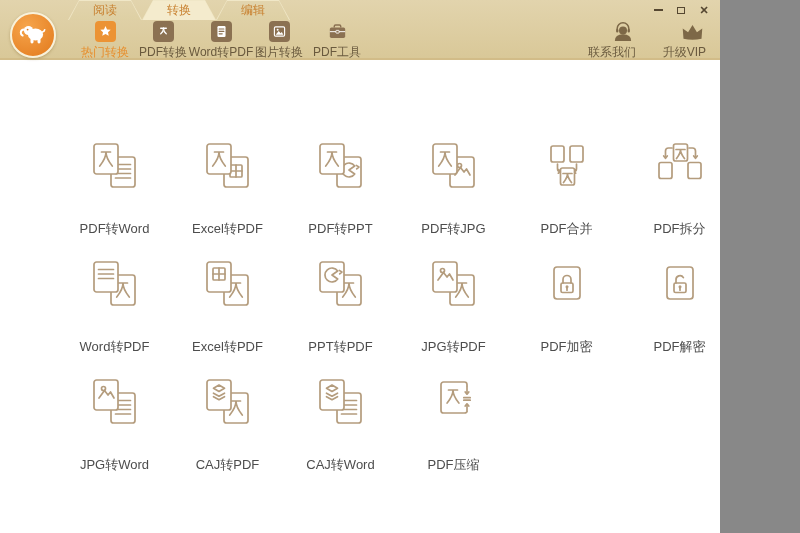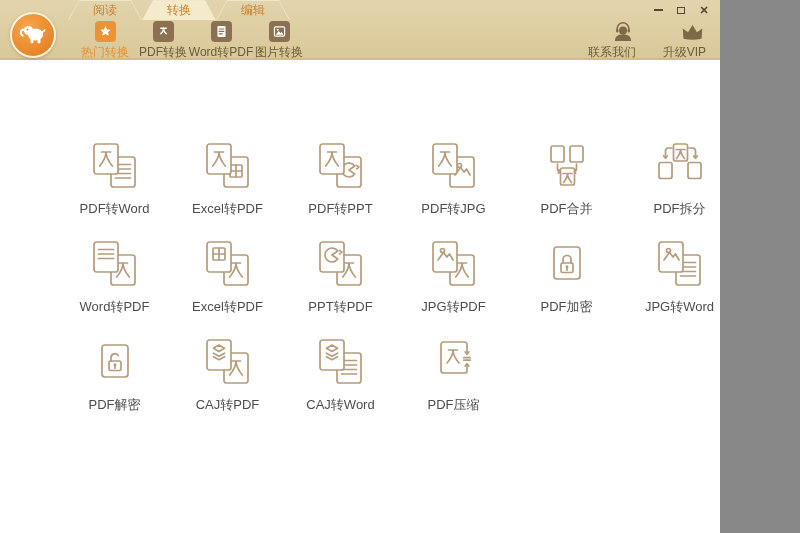--- a/index.html
+++ b/index.html
@@ -39,21 +39,21 @@
   .hlabel{font-size:12px;color:#6a5a3e;white-space:nowrap;}
   
   .wctrl{position:absolute;top:4px;right:10px;display:flex;align-items:center;gap:11px;}
   .wbtn{cursor:pointer;display:flex;align-items:center;justify-content:center;width:12px;height:12px;}
   .wmin{width:9px;height:2px;background:#554731;}
   .wmax{width:8px;height:7px;border:1.5px solid #554731;box-sizing:border-box;}
   .wclose{color:#554731;font-size:11px;font-weight:bold;line-height:12px;}
   
   .grid{position:absolute;top:138px;left:58px;display:grid;
         grid-template-columns:repeat(6,113px);row-gap:18px;}
-  .gitem{display:flex;flex-direction:column;align-items:center;cursor:pointer;}
+  .gitem{display:flex;flex-direction:column;align-items:center;cursor:pointer;gap:20px;}
   .glabel{margin-top:6px;font-size:13px;color:#4d4d4d;white-space:nowrap;}
   .gico{width:56px;height:56px;}
   .gico svg *{stroke:#b49c7d;stroke-width:1.7;fill:none;stroke-linecap:round;stroke-linejoin:round;}
   .gico svg .pg{fill:#fff;}
   .gico svg .mask{fill:#fff;stroke:none;}
   .gico svg .fil{fill:#b49c7d;stroke:none;}
 </style>
 </head>
 <body>
 
@@ -126,20 +126,31 @@
         <div class="titem">
           <span class="tico">
             <svg width="17" height="17" viewBox="0 0 21 21">
               <rect x="4.2" y="4.8" width="12.6" height="11.4" rx="1.5" stroke="#fff" stroke-width="1.4" fill="none"></rect>
               <circle cx="8.2" cy="8.3" r="1.2" fill="#fff"></circle>
               <path fill="#fff" d="M5.8 14.6 L9.5 9.9 L11.8 12.8 L13.3 11 L15.3 14.6 Z"></path>
             </svg>
           </span>
                <span class="tlabel">图片转换</span>
         </div>
+        <div class="titem">
+          <span class="tico bare">
+            <svg width="26" height="23" viewBox="0 0 26 22">
+              <path d="M9 6 V4.6 a1.6 1.6 0 0 1 1.6 -1.6 h4.8 a1.6 1.6 0 0 1 1.6 1.6 V6" stroke="#8b7152" stroke-width="1.8" fill="none"></path>
+              <rect x="3.5" y="6" width="19" height="13" rx="2" fill="#8b7152"></rect>
+              <path d="M3.5 11.2 h19" stroke="#fff" stroke-width="1.2"></path>
+              <rect x="11" y="9.6" width="4" height="3.4" rx="0.8" fill="#8b7152" stroke="#fff" stroke-width="1.1"></rect>
+            </svg>
+          </span>
+               <span class="tlabel">PDF工具</span>
+        </div>
       </div>
     <div class="hright" id="hright">
         <div class="hitem">
           <span class="hico">
             <svg width="26" height="23" viewBox="0 0 26 24">
               <g fill="#7d6847">
                 <circle cx="13" cy="11" r="4.2"></circle>
                 <path d="M4.5 21.8 q0 -7 8.5 -7 q8.5 0 8.5 7 z"></path>
                 <rect x="5.8" y="9.3" width="2.4" height="3.8" rx="1.1"></rect>
                 <rect x="17.8" y="9.3" width="2.4" height="3.8" rx="1.1"></rect>
@@ -280,37 +291,37 @@
             <rect class="pg" x="15" y="11" width="26" height="32" rx="3"></rect>
      <path d="M24 27 v-3.5 a4 4 0 0 1 8 0 V27"></path>
      <rect x="22" y="27" width="12" height="9.5" rx="1.5"></rect>
      <circle class="fil" cx="28" cy="30.8" r="1.5"></circle>
             <path d="M28 32.2 v2"></path>
           </svg></div>
                <div class="glabel">PDF加密</div>
       </div>
       <div class="gitem">
         <div class="gico"><svg width="56" height="56" viewBox="0 0 56 56">
-            <rect class="pg" x="24" y="19" width="24" height="30" rx="2.5"></rect>
-            <path d="M28.5 26.5 h15 M28.5 31 h15 M28.5 35.5 h15 M28.5 40 h15 "></path>
-          <rect class="pg" x="7" y="6" width="24" height="30" rx="2.5"></rect>
-            <circle cx="16.5" cy="14.5" r="2"></circle>
-            <path d="M12 24 L17.5 16.5 L21 21 L23.5 18 L27 24"></path>
-          </svg></div>
-               <div class="glabel">JPG转Word</div>
-      </div>
-      <div class="gitem">
-        <div class="gico"><svg width="56" height="56" viewBox="0 0 56 56">
             <rect class="pg" x="15" y="11" width="26" height="32" rx="3"></rect>
      <path d="M24 27 v-3 a4 4 0 0 1 7.4 -2.4"></path>
      <rect x="22" y="27" width="12" height="9.5" rx="1.5"></rect>
      <circle class="fil" cx="28" cy="30.8" r="1.5"></circle>
             <path d="M28 32.2 v2"></path>
           </svg></div>
                <div class="glabel">PDF解密</div>
+      </div>
+      <div class="gitem">
+        <div class="gico"><svg width="56" height="56" viewBox="0 0 56 56">
+            <rect class="pg" x="24" y="19" width="24" height="30" rx="2.5"></rect>
+            <path d="M28.5 26.5 h15 M28.5 31 h15 M28.5 35.5 h15 M28.5 40 h15 "></path>
+          <rect class="pg" x="7" y="6" width="24" height="30" rx="2.5"></rect>
+            <circle cx="16.5" cy="14.5" r="2"></circle>
+            <path d="M12 24 L17.5 16.5 L21 21 L23.5 18 L27 24"></path>
+          </svg></div>
+               <div class="glabel">JPG转Word</div>
       </div>
       <div class="gitem">
         <div class="gico"><svg width="56" height="56" viewBox="0 0 56 56">
             <rect class="pg" x="24" y="19" width="24" height="30" rx="2.5"></rect>
             <path d="M31.5 27 h9 M36 27 c0 6.3 -3.5 10.5 -6.3 14 M36 27 c0 6.3 3.5 10.5 6.3 14"></path>
           <rect class="pg" x="7" y="6" width="24" height="30" rx="2.5"></rect>
             <path d="M19 11 l5.5 3.2 -5.5 3.2 -5.5 -3.2 Z M13.5 19.2 L19 22.2 l5.5 -3 M13.5 22.7 L19 25.7 l5.5 -3"></path>
           </svg></div>
                <div class="glabel">CAJ转PDF</div>
       </div>

